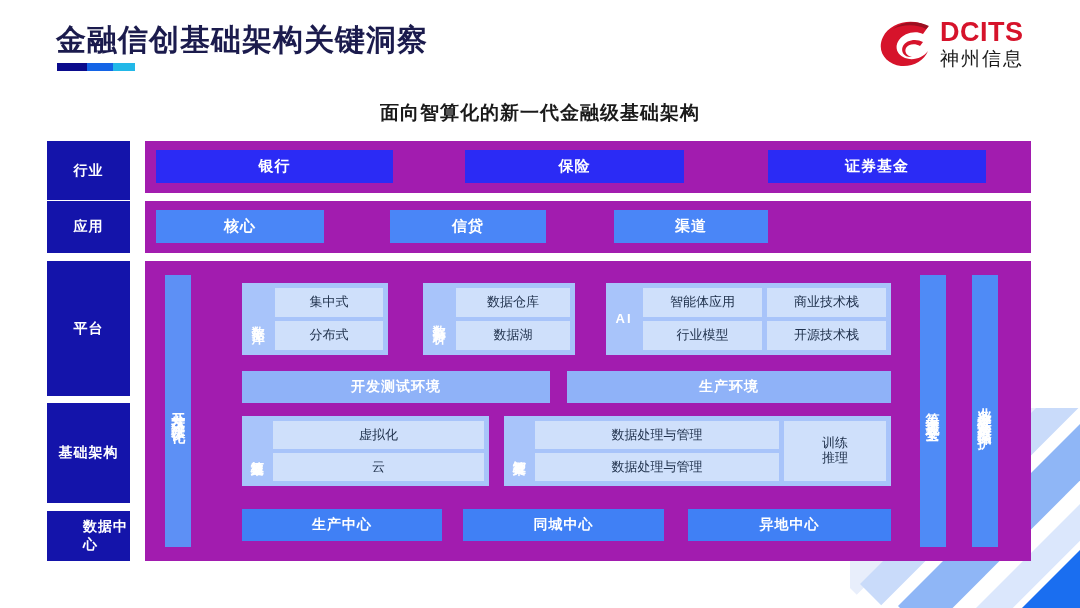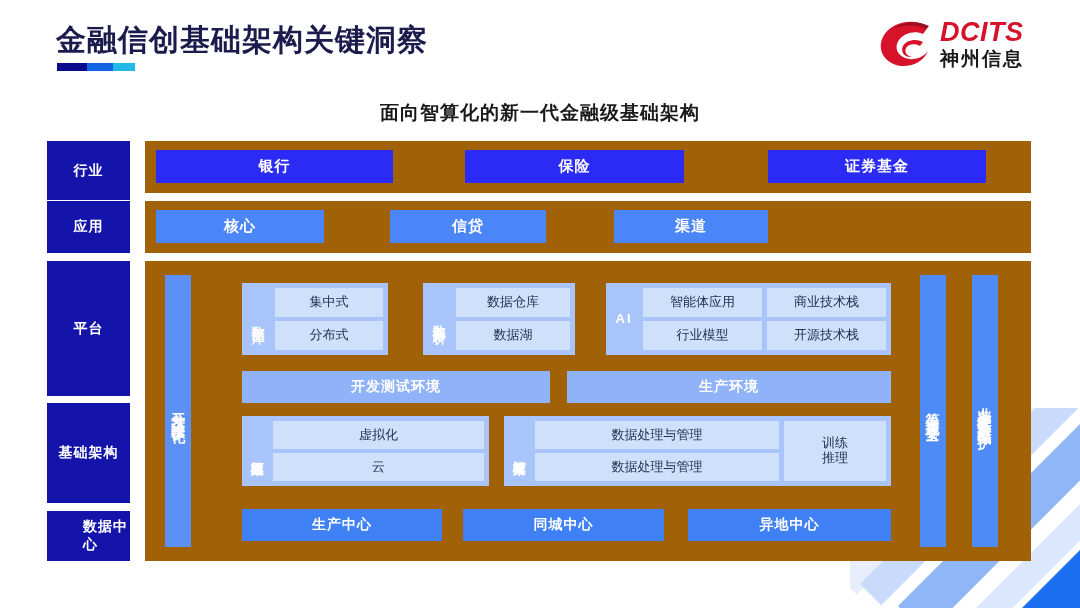--- a/index.html
+++ b/index.html
@@ -54,24 +54,24 @@
   .tr0 { width: 30px; }
   .tr1 { width: 26px; }
   .tr2 { width: 22px; }
 
   
   #logo { position: absolute; right: 32px; top: 16px; width: 170px; height: 62px; }
   #logo-mark { position: absolute; left: 0; top: 4px; width: 56px; height: 52px; }
   #logo-text { position: absolute; left: 62px; top: 2px; }
   #logo-en {
     font-size: 27px; font-weight: 700; color: #d6132b;
-    letter-spacing: 0.5px; font-style: italic; line-height: 1.05;
+    letter-spacing: 0.5px; line-height: 1.05;
   }
   #logo-cn {
-    font-size: 19px; font-weight: 700; color: #1a1a1a;
+    font-size: 19px; font-weight: 400; color: #1a1a1a;
     letter-spacing: 2px; line-height: 1.25; margin-top: 1px;
   }
 
   
   #subtitle {
     position: absolute; left: 0; top: 100px; width: 1080px;
     text-align: center; font-size: 19px; font-weight: 700; color: #1a1a1a;
     letter-spacing: 1px; z-index: 3;
   }
 
@@ -87,21 +87,21 @@
     width: 83px;
     background: #1414aa;
     color: #ffffff;
     font-size: 14px; font-weight: 700;
     display: flex; align-items: center; justify-content: center;
     letter-spacing: 1px;
   }
 
   .panel {
     position: absolute; left: 98px; right: 16px;
-    background: #a16207;
+    background: #a21caf;
   }
 
   
   .tile {
     display: flex; align-items: center; justify-content: center;
     color: #ffffff; font-weight: 700; letter-spacing: 1px;
     text-align: center;
   }
   .tier1 { background: #2b2bf5; font-size: 15px; }
   .tier2 { background: #4a86f7; font-size: 15px; }

